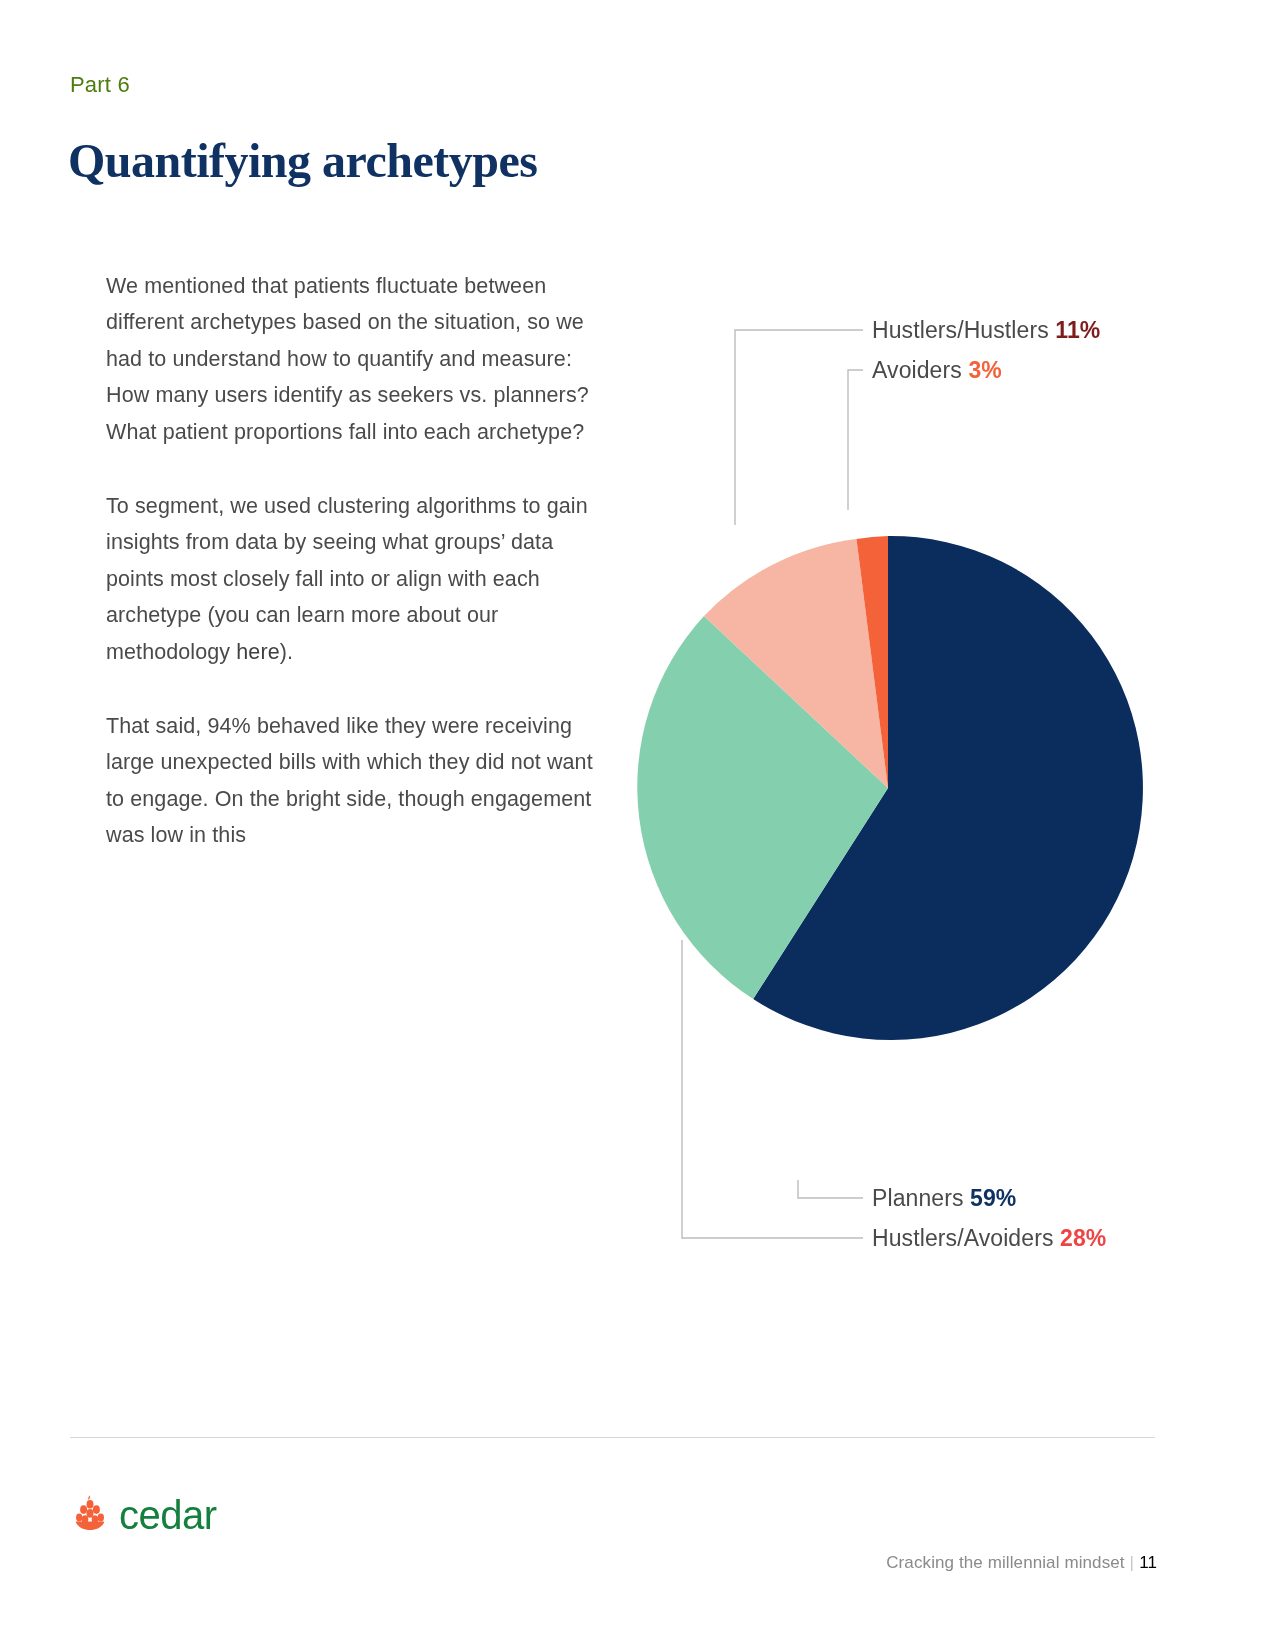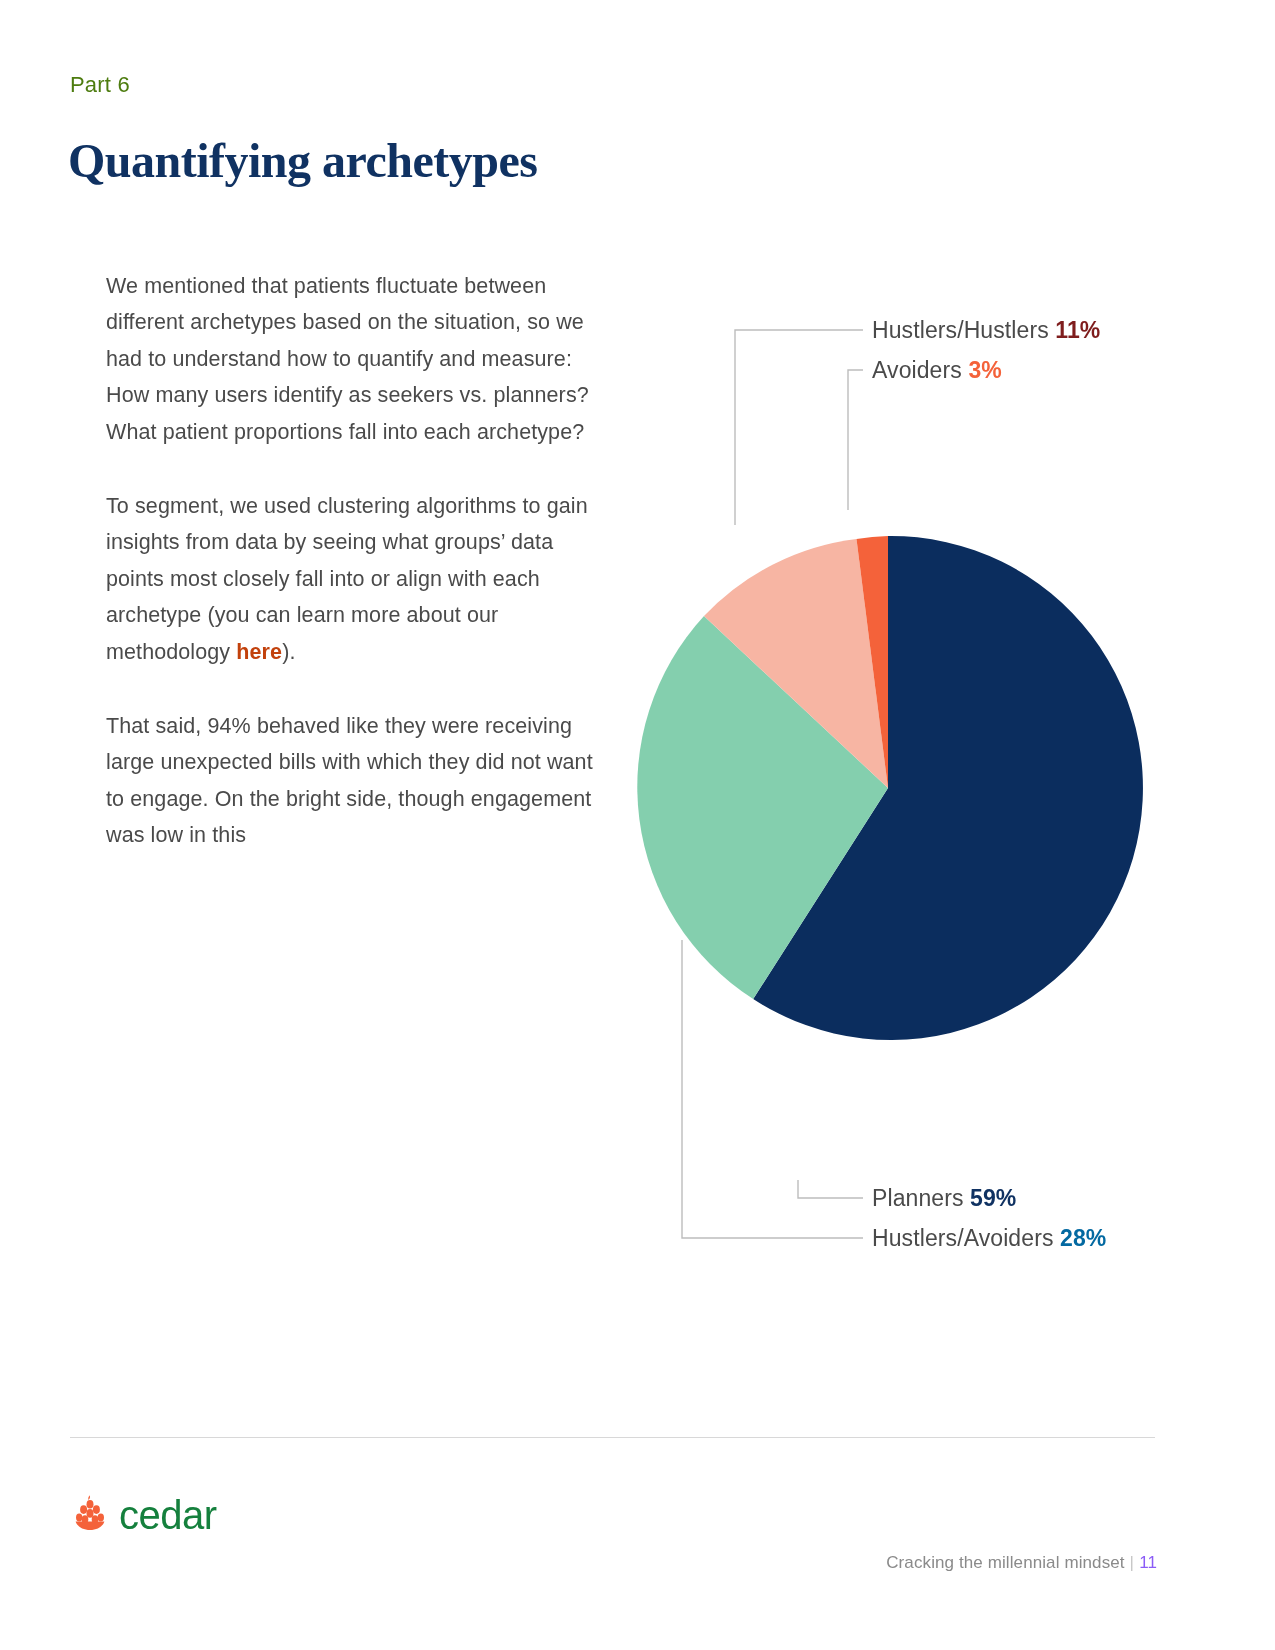--- a/index.html
+++ b/index.html
@@ -53,22 +53,22 @@
   .body-col p {
     margin: 0 0 38px 0;
     font-size: 21.5px;
     line-height: 36.4px;
     color: #4a4a4a;
     letter-spacing: 0.1px;
   }
   .body-col p:last-child { margin-bottom: 0; }
   .body-col b,
   .body-col strong {
-    font-weight: 700;
-    color: #c2410c;
+    font-weight: 400;
+    color: #404040;
   }
 
   
   .chart-wrap {
     position: absolute;
     left: 620px;
     top: 300px;
     width: 620px;
     height: 1010px;
   }
@@ -122,21 +122,21 @@
     position: absolute;
     right: 118px;
     top: 1553px;
     font-size: 17px;
     color: #8a8a8a;
     letter-spacing: 0.1px;
     white-space: nowrap;
   }
   .footer-sep { color: #c8c8c8; margin: 0 5px; }
   .footer-page {
-    color: #8b5cf6;
+    color: #000000;
     font-weight: 400;
   }
 </style>
 </head>
 <body>
 
 <div class="page">
 
   <div class="part-label">Part 6</div>
 
@@ -185,21 +185,21 @@
       <span class="pct" style="color:#f4623a">3%</span>
     </div>
 
     <div class="callout cal-planners">
       <span>Planners</span>
       <span class="pct" style="color:#103262">59%</span>
     </div>
 
     <div class="callout cal-hustlers">
       <span>Hustlers/Avoiders</span>
-      <span class="pct" style="color:#0369a1">28%</span>
+      <span class="pct" style="color:#ef4444">28%</span>
     </div>
 
   </div>
 
   <div class="footer-rule"></div>
 
   <div class="logo">
     <span class="logo-mark">
       <svg width="40" height="40" viewBox="0 0 40 40" aria-hidden="true">
         <g fill="#f4623a">

